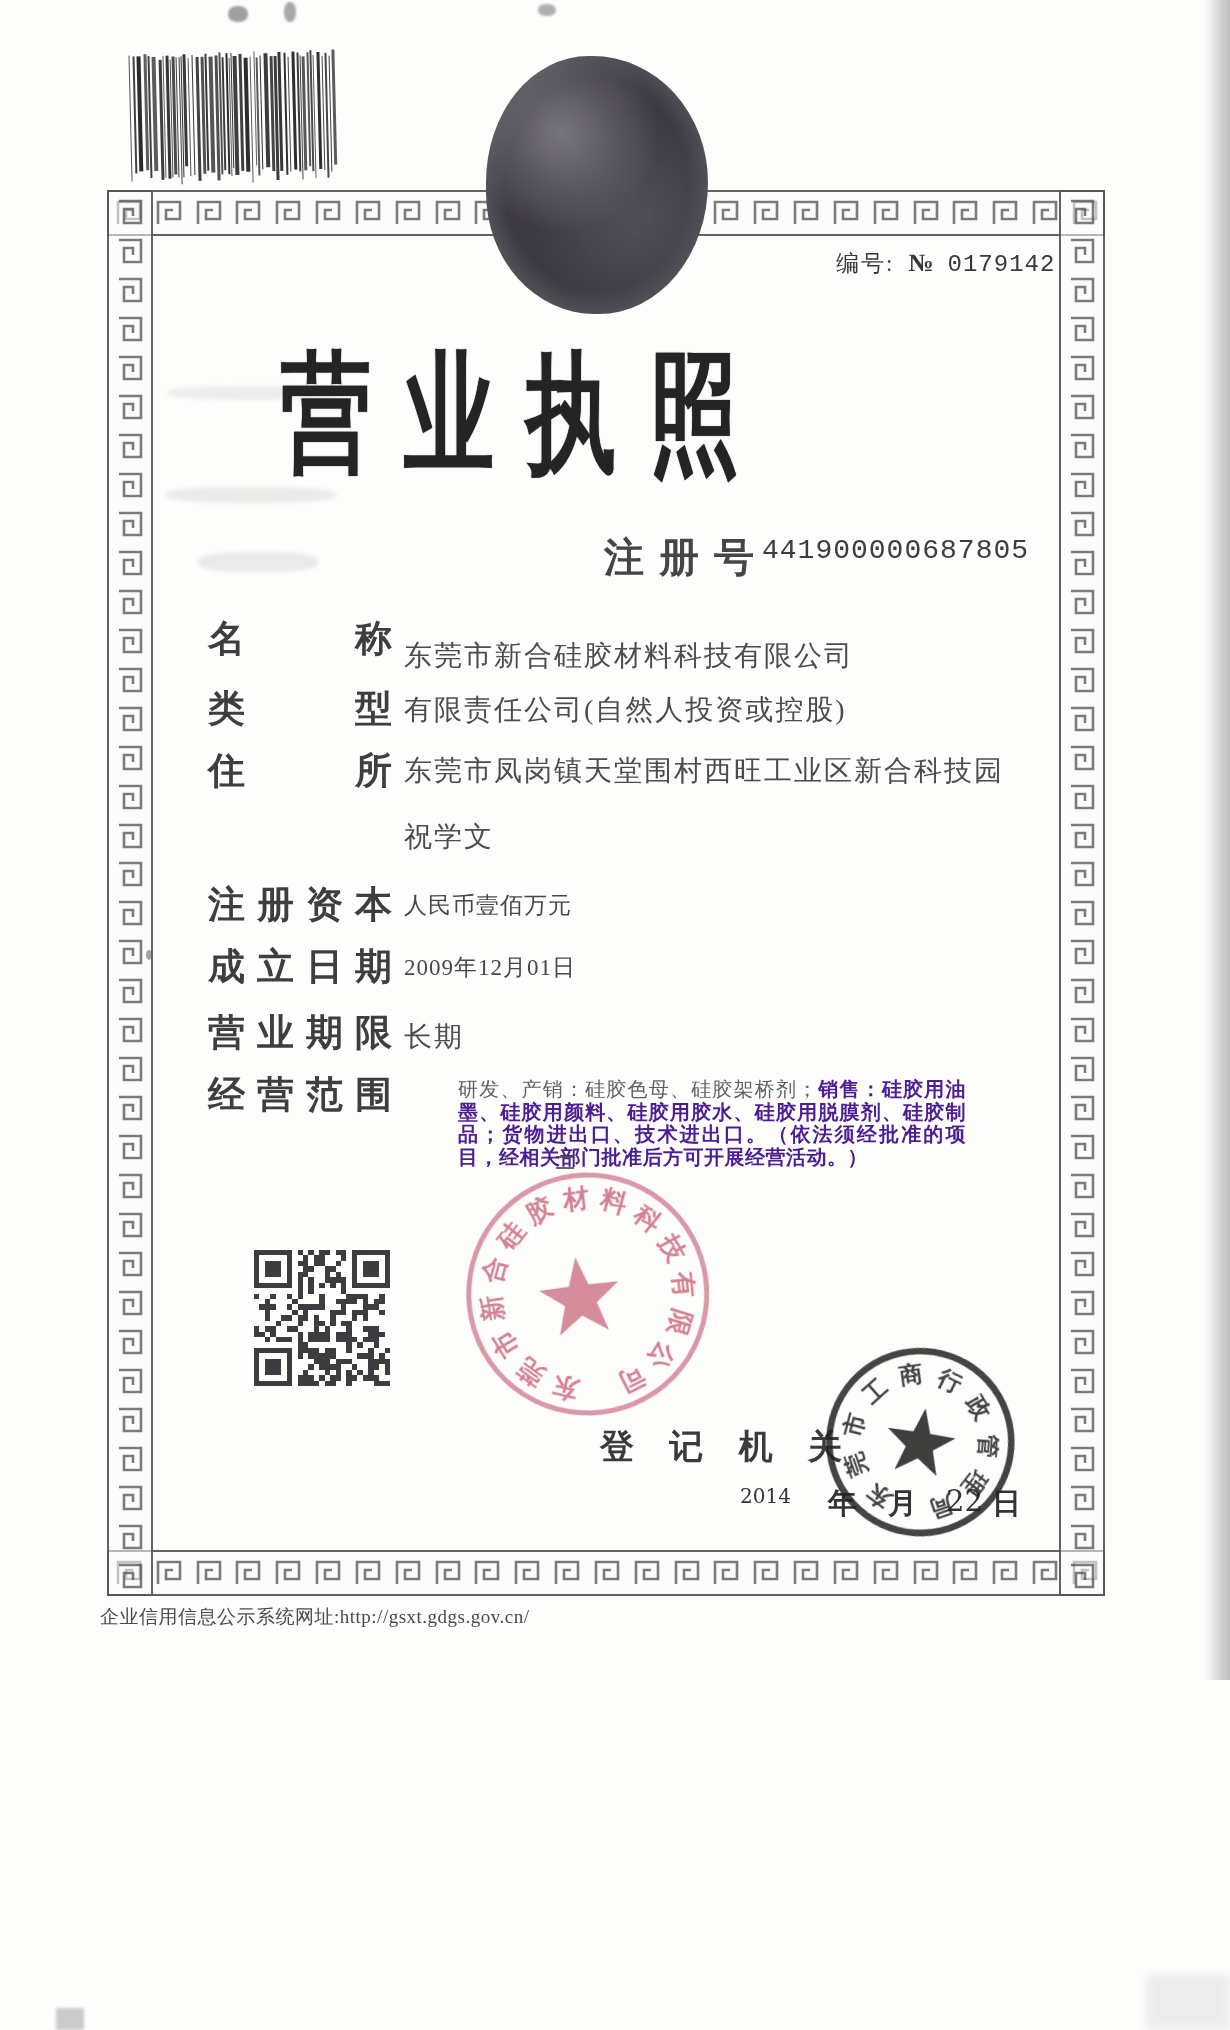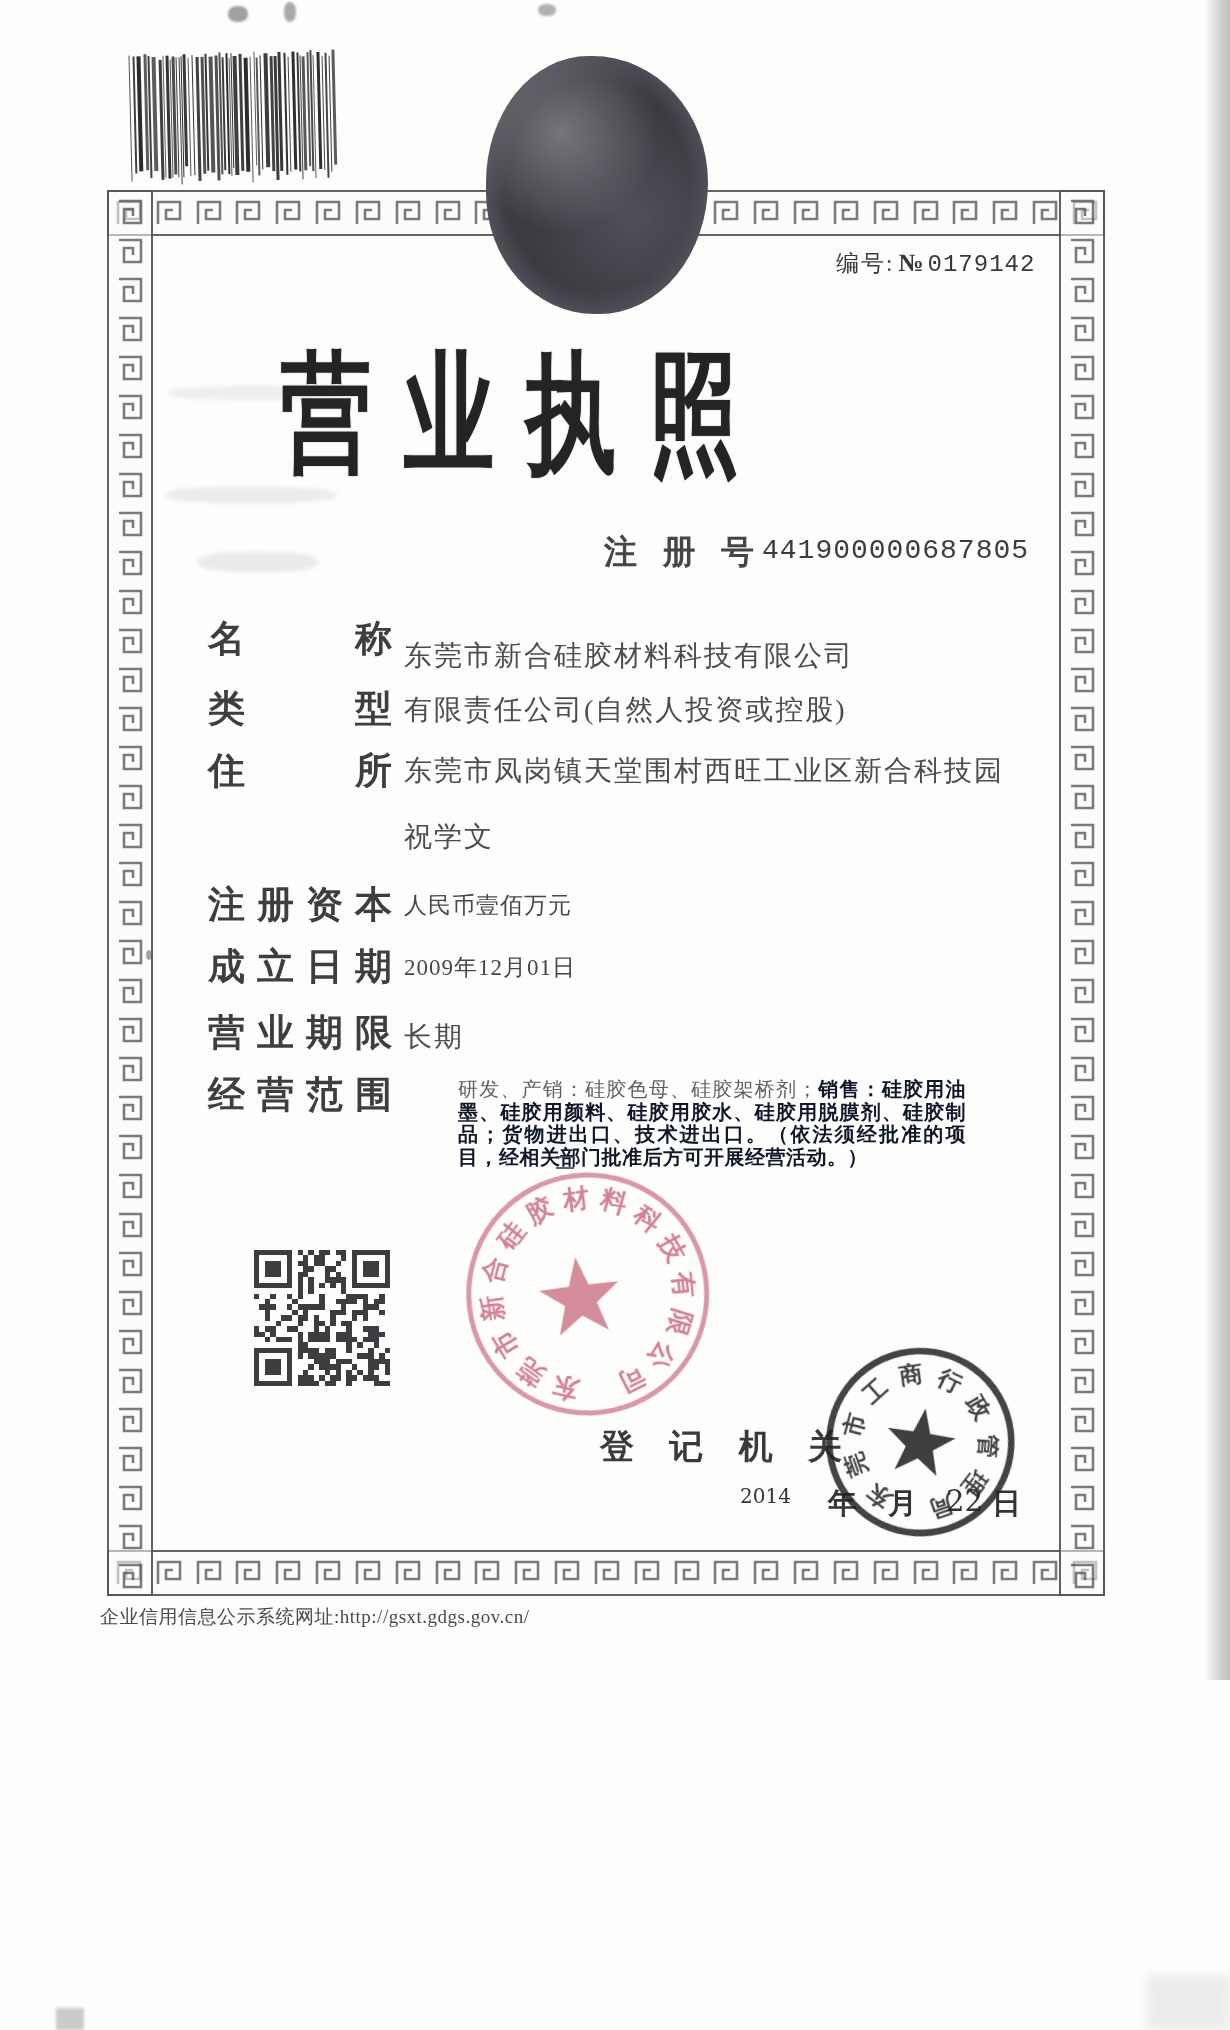--- a/index.html
+++ b/index.html
@@ -18,41 +18,41 @@
   .barcode span{position:absolute;background:#2b2b2b;}
   
   .emblem{position:absolute;left:486px;top:56px;width:222px;height:258px;z-index:5;
           border-radius:47% 53% 50% 50%/50% 50% 52% 48%;
           background:
             radial-gradient(circle at 34% 30%,rgba(130,128,134,.85),transparent 42%),
             radial-gradient(circle at 66% 62%,rgba(85,83,92,.9),transparent 48%),
             radial-gradient(ellipse at 50% 50%,#403e44 0 58%,#54525a 72%,#787579 84%,#b7b6b8 93%,transparent 97%);
           filter:blur(.6px) contrast(1.05);}
   
-  .serial{position:absolute;left:836px;top:248px;display:flex;align-items:baseline;gap:4px;
+  .serial{position:absolute;left:836px;top:248px;display:flex;align-items:baseline;gap:14px;
           color:#383838;z-index:4;}
   .serial .lab{font-size:23px;letter-spacing:2px;}
   .serial .no{font-size:25px;font-weight:700;}
   .serial .num{font-family:"Liberation Mono",monospace;font-size:24px;letter-spacing:1px;}
   .title{position:absolute;left:276px;top:344px;width:468px;height:142px;display:flex;
          justify-content:space-between;align-items:center;z-index:4;}
   .title span{font-size:100px;font-weight:900;color:#242427;
               transform:scale(.9,1.3);text-shadow:0 0 1px #2e2e2e;filter:blur(.25px);}
-  .reg-label{position:absolute;left:604px;top:530px;width:150px;font-size:33px;font-weight:600;
+  .reg-label{position:absolute;left:604px;top:530px;width:150px;font-size:40px;font-weight:600;
              color:#454545;text-align:justify;text-align-last:justify;text-justify:inter-character;}
   .reg-num{position:absolute;left:762px;top:535px;font-family:"Liberation Mono",monospace;
            font-size:28px;color:#3d3d3d;letter-spacing:1px;}
   
   .row-label{position:absolute;left:208px;width:184px;font-size:37px;font-weight:600;color:#3e3e3e;
              text-align:justify;text-align-last:justify;text-justify:inter-character;white-space:normal;}
   .row-value{position:absolute;left:404px;font-size:28px;color:#4c4c4c;letter-spacing:2px;white-space:nowrap;}
   .row-value.small{font-size:23px;letter-spacing:1px;color:#474747;}
   .scope{position:absolute;left:458px;top:1078px;width:508px;font-size:20px;line-height:22.6px;
          color:#5e5e5e;text-align:justify;letter-spacing:.5px;}
-  .scope b{font-weight:700;color:#0f172a;}
+  .scope b{font-weight:700;color:#4c1d95;}
   
   .qr{position:absolute;left:254px;top:1250px;width:136px;height:136px;filter:blur(.2px);}
   
   .seal{position:absolute;z-index:6;filter:blur(.35px);}
   .seal.red{left:452px;top:1158px;transform:rotate(-7deg);}
   .seal.black{left:814px;top:1336px;transform:rotate(9deg);opacity:.92;}
   
   .registry-label{position:absolute;left:600px;top:1424px;width:242px;font-size:34px;font-weight:600;
                   color:#3a3a3a;text-align:justify;text-align-last:justify;text-justify:inter-character;z-index:2;}
   .issue-date{position:absolute;left:740px;top:1484px;width:300px;height:42px;color:#343434;z-index:2;}

